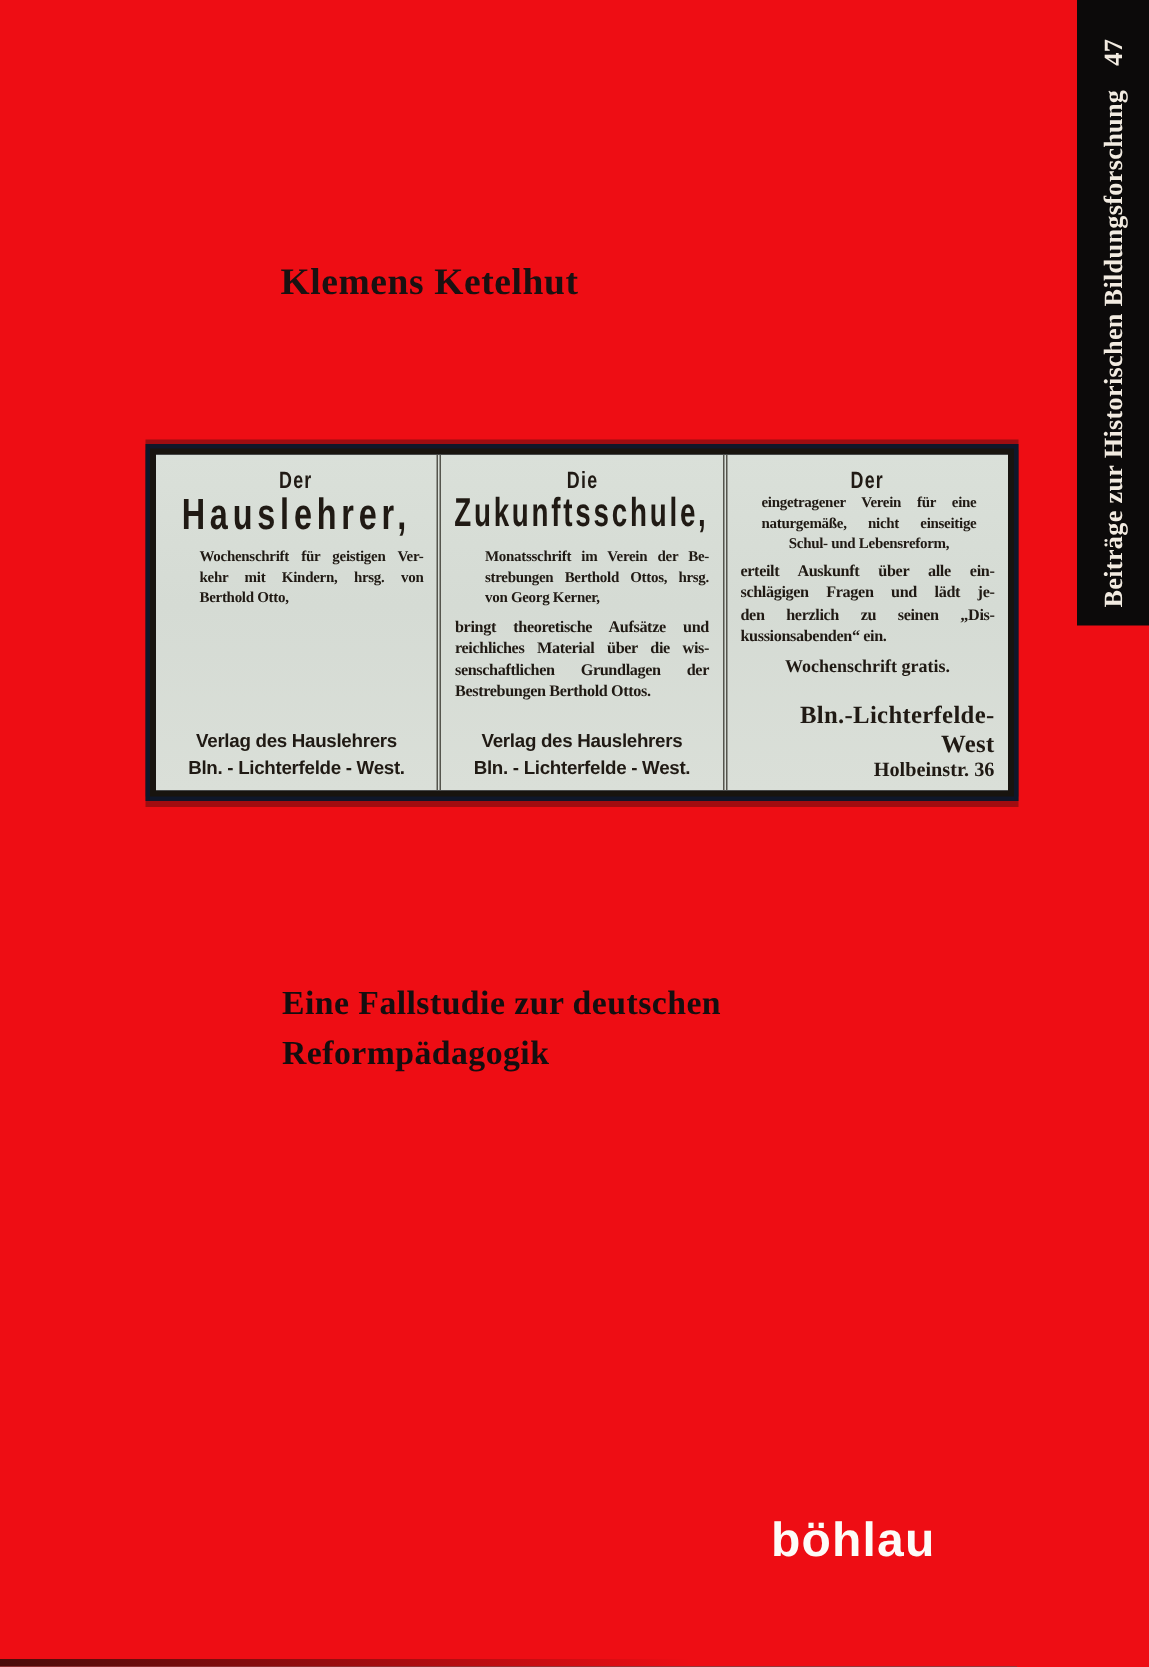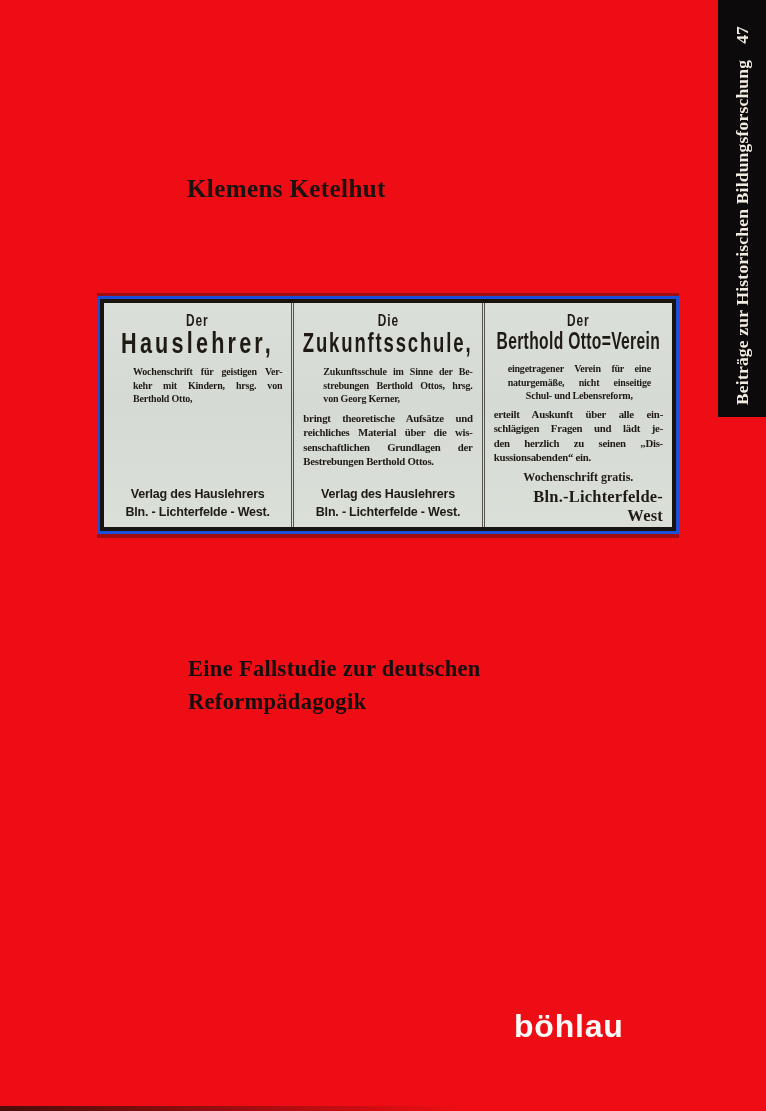--- a/index.html
+++ b/index.html
@@ -20,21 +20,21 @@
   .spine-num { margin-left:16px; }
   
   .author {
     position:absolute; left:187px; top:175px;
     font-family:"Liberation Serif", serif; font-weight:700;
     font-size:25px; color:#1a1111; letter-spacing:0.4px;
   }
   
   .ad-wrap {
     position:absolute; left:97px; top:296px; width:582px; height:238px;
-    background:#1d4ed8; padding:3px; box-sizing:border-box;
+    background:#0f172a; padding:3px; box-sizing:border-box;
     box-shadow:0 -3px 0 rgba(92,14,16,0.55), 0 4px 0 rgba(66,11,11,0.45);
   }
   .ad-frame {
     width:100%; height:100%; box-sizing:border-box; border:4px solid #18140f;
     display:flex; overflow:hidden;
     background:linear-gradient(180deg,#dae0d9 0%, #d5dbd4 45%, #dadfd8 100%);
     color:#201a14;
   }
   .ad-col { flex:1 1 0; min-width:0; padding:9px 9px 6px; box-sizing:border-box; display:flex; flex-direction:column; }
   .ad-col + .ad-col { border-left:3px double #55554d; }
@@ -134,42 +134,39 @@
       </div>
 
       <div class="ad-col">
         <div class="kicker-row">
             <span class="kicker">Die</span>
           </div>
         <div class="headline-row">
             <span class="headline hl-2">Zukunftsschule,</span>
           </div>
         <div class="lead">
-          <div class="jl">Zukunftsschule im Sinne der Be-</div>
+          <div class="jl">Monatsschrift im Verein der Be-</div>
           <div class="jl">strebungen Berthold Ottos, hrsg.</div>
           <div class="ll">von Georg Kerner,</div>
         </div>
         <div class="bodytext">
           <div class="jl">bringt theoretische Aufsätze und</div>
           <div class="jl">reichliches Material über die wis-</div>
           <div class="jl">senschaftlichen Grundlagen der</div>
           <div class="ll">Bestrebungen Berthold Ottos.</div>
         </div>
         <div class="ad-footer-sans">
           <div>Verlag des Hauslehrers</div>
           <div>Bln. - Lichterfelde - West.</div>
         </div>
       </div>
 
       <div class="ad-col col3">
         <div class="kicker-row">
             <span class="kicker">Der</span>
-          </div>
-        <div class="headline-row">
-            <span class="headline hl-3">Berthold Otto=Verein</span>
           </div>
         <div class="lead">
           <div class="jl">eingetragener Verein für eine</div>
           <div class="jl">naturgemäße, nicht einseitige</div>
           <div class="cl">Schul- und Lebensreform,</div>
         </div>
         <div class="bodytext">
           <div class="jl">erteilt Auskunft über alle ein-</div>
           <div class="jl">schlägigen Fragen und lädt je-</div>
           <div class="jl">den herzlich zu seinen „Dis-</div>

